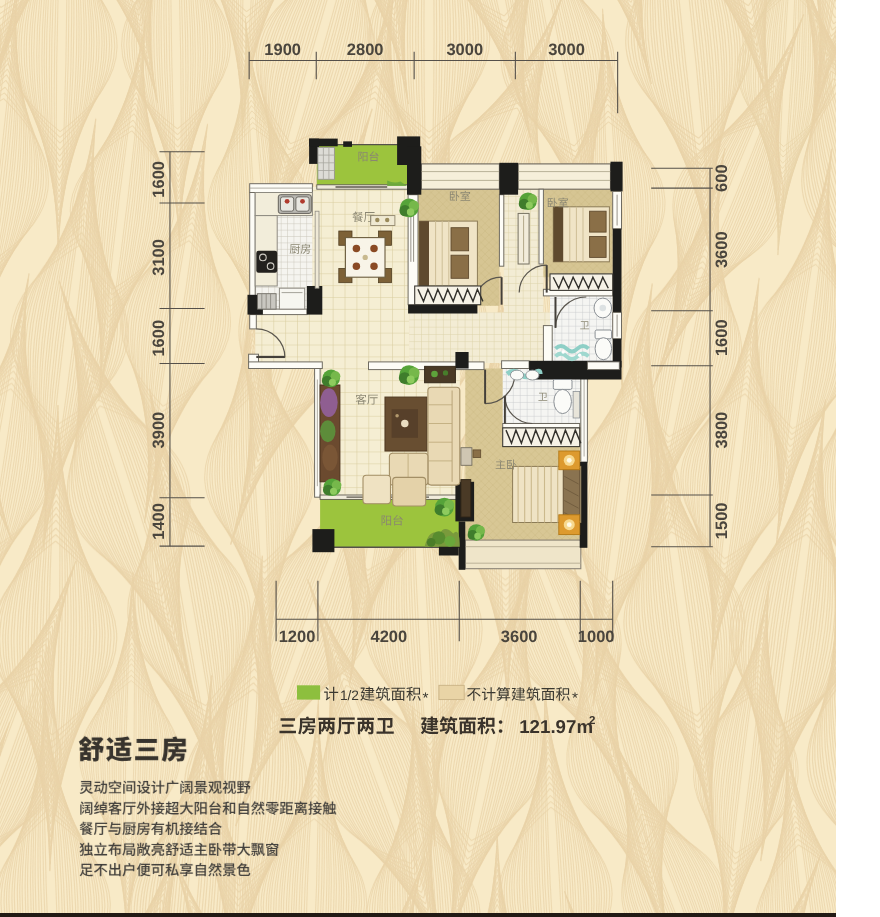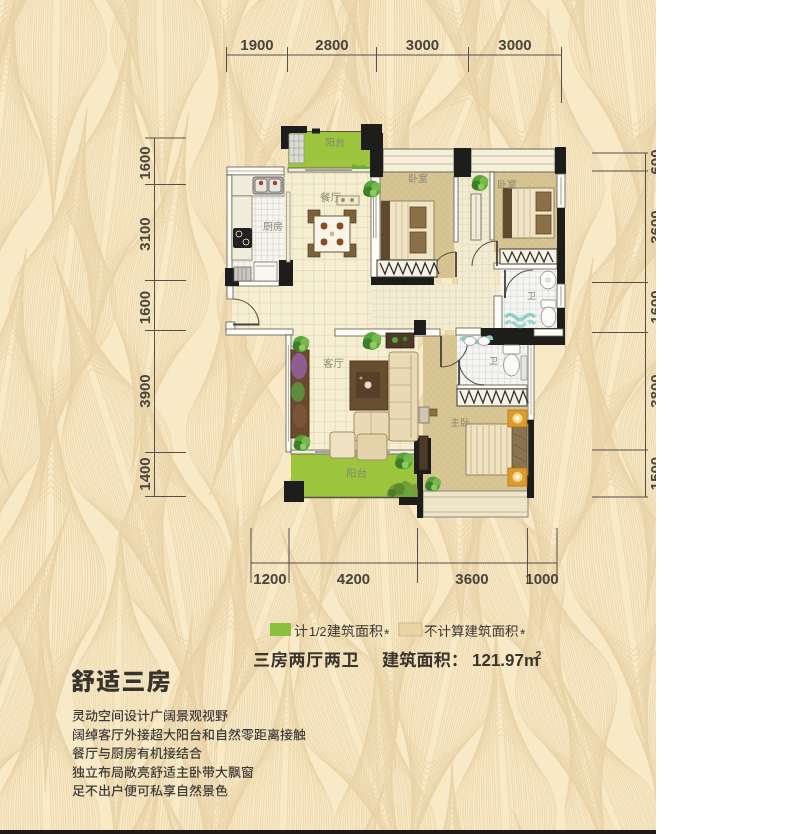--- a/index.html
+++ b/index.html
@@ -1,12 +1,12 @@
 <!DOCTYPE html>
-<html><head><meta charset="utf-8"><title>p</title><style>html,body{margin:0;padding:0;background:#fff}.page{position:relative;width:656px;height:834px;overflow:hidden;font-family:"Liberation Sans",sans-serif}</style></head><body>
+<html><head><meta charset="utf-8"><title>p</title><style>html,body{margin:0;padding:0;background:#fff}.page{position:relative;width:760px;height:834px;overflow:hidden;font-family:"Liberation Sans",sans-serif}</style></head><body>
 <div class="page"><svg width="800" height="834" viewBox="0 0 800 834" font-family="Liberation Sans,sans-serif">
       <defs>
         <g id="leaf" fill="none" stroke="#e8d2a7" stroke-width="0.9" stroke-opacity="0.75">
           <path d="M0 -178Q8 0 0 178"></path>
           <path d="M0 -178Q-8 0 0 178"></path>
           <path d="M0 -173Q12 0 0 173"></path>
           <path d="M0 -173Q-12 0 0 173"></path>
           <path d="M0 -168Q17 0 0 168"></path>
           <path d="M0 -168Q-17 0 0 168"></path>
           <path d="M0 -162Q21 0 0 162"></path>

